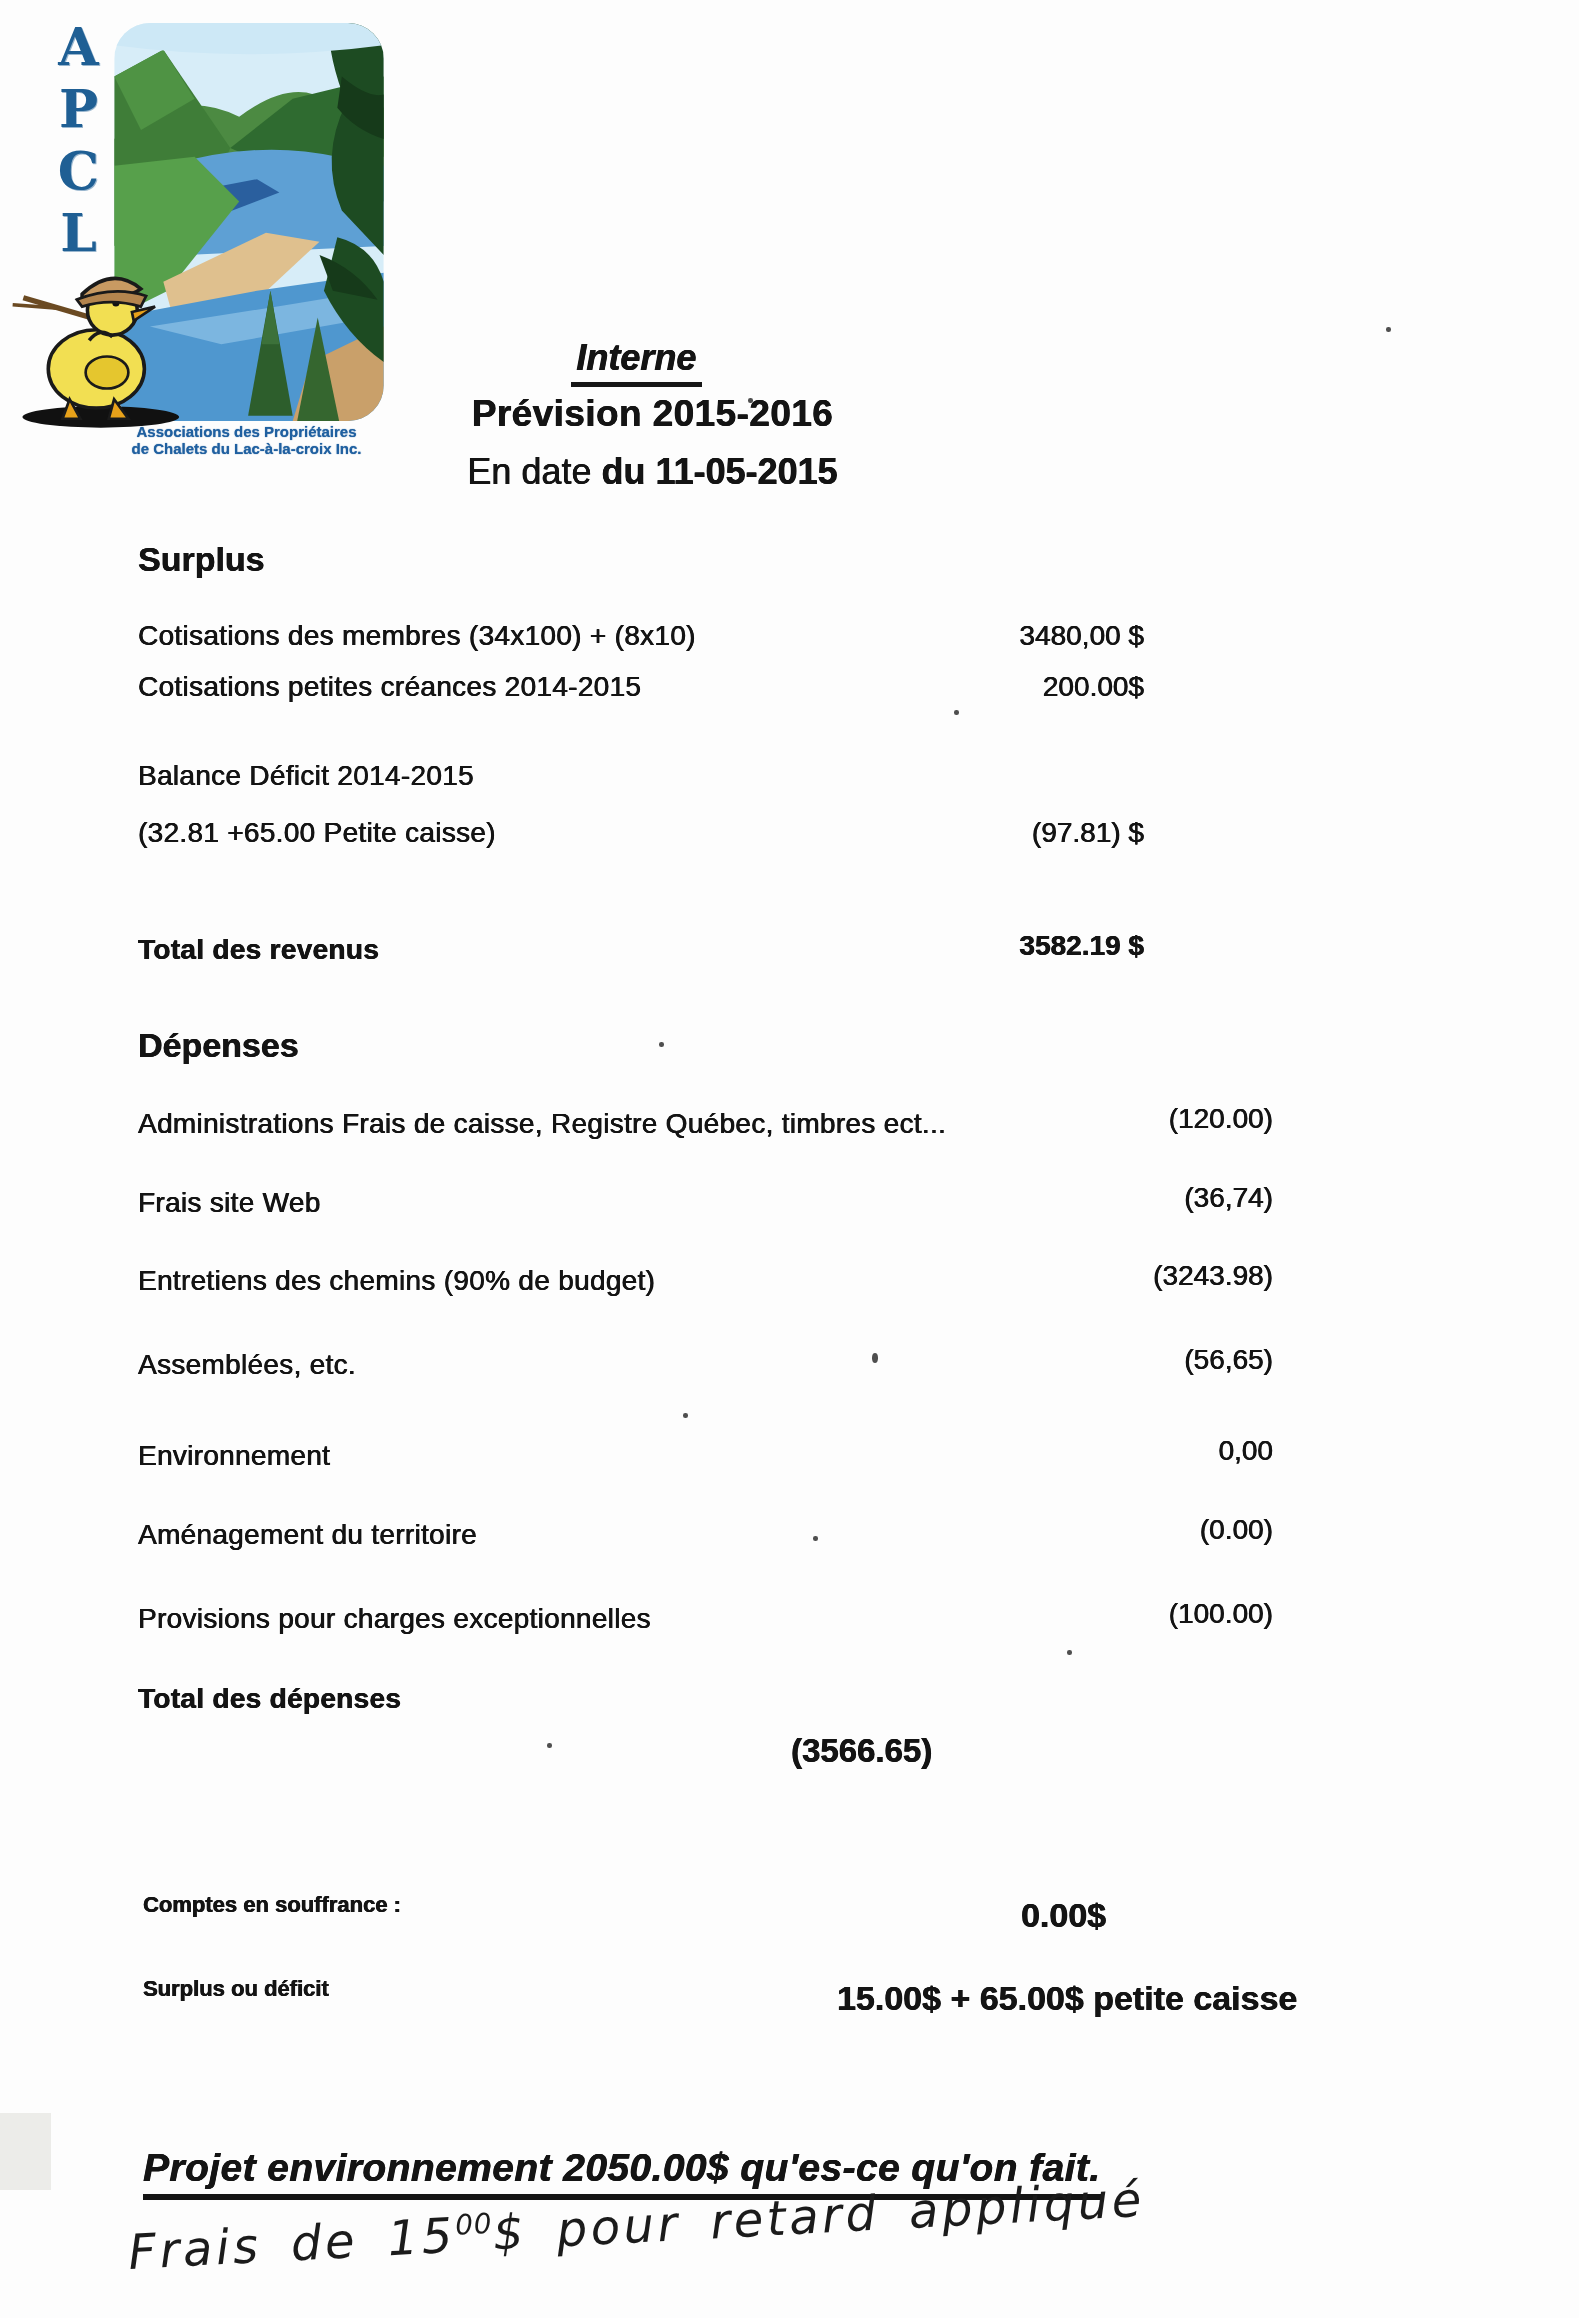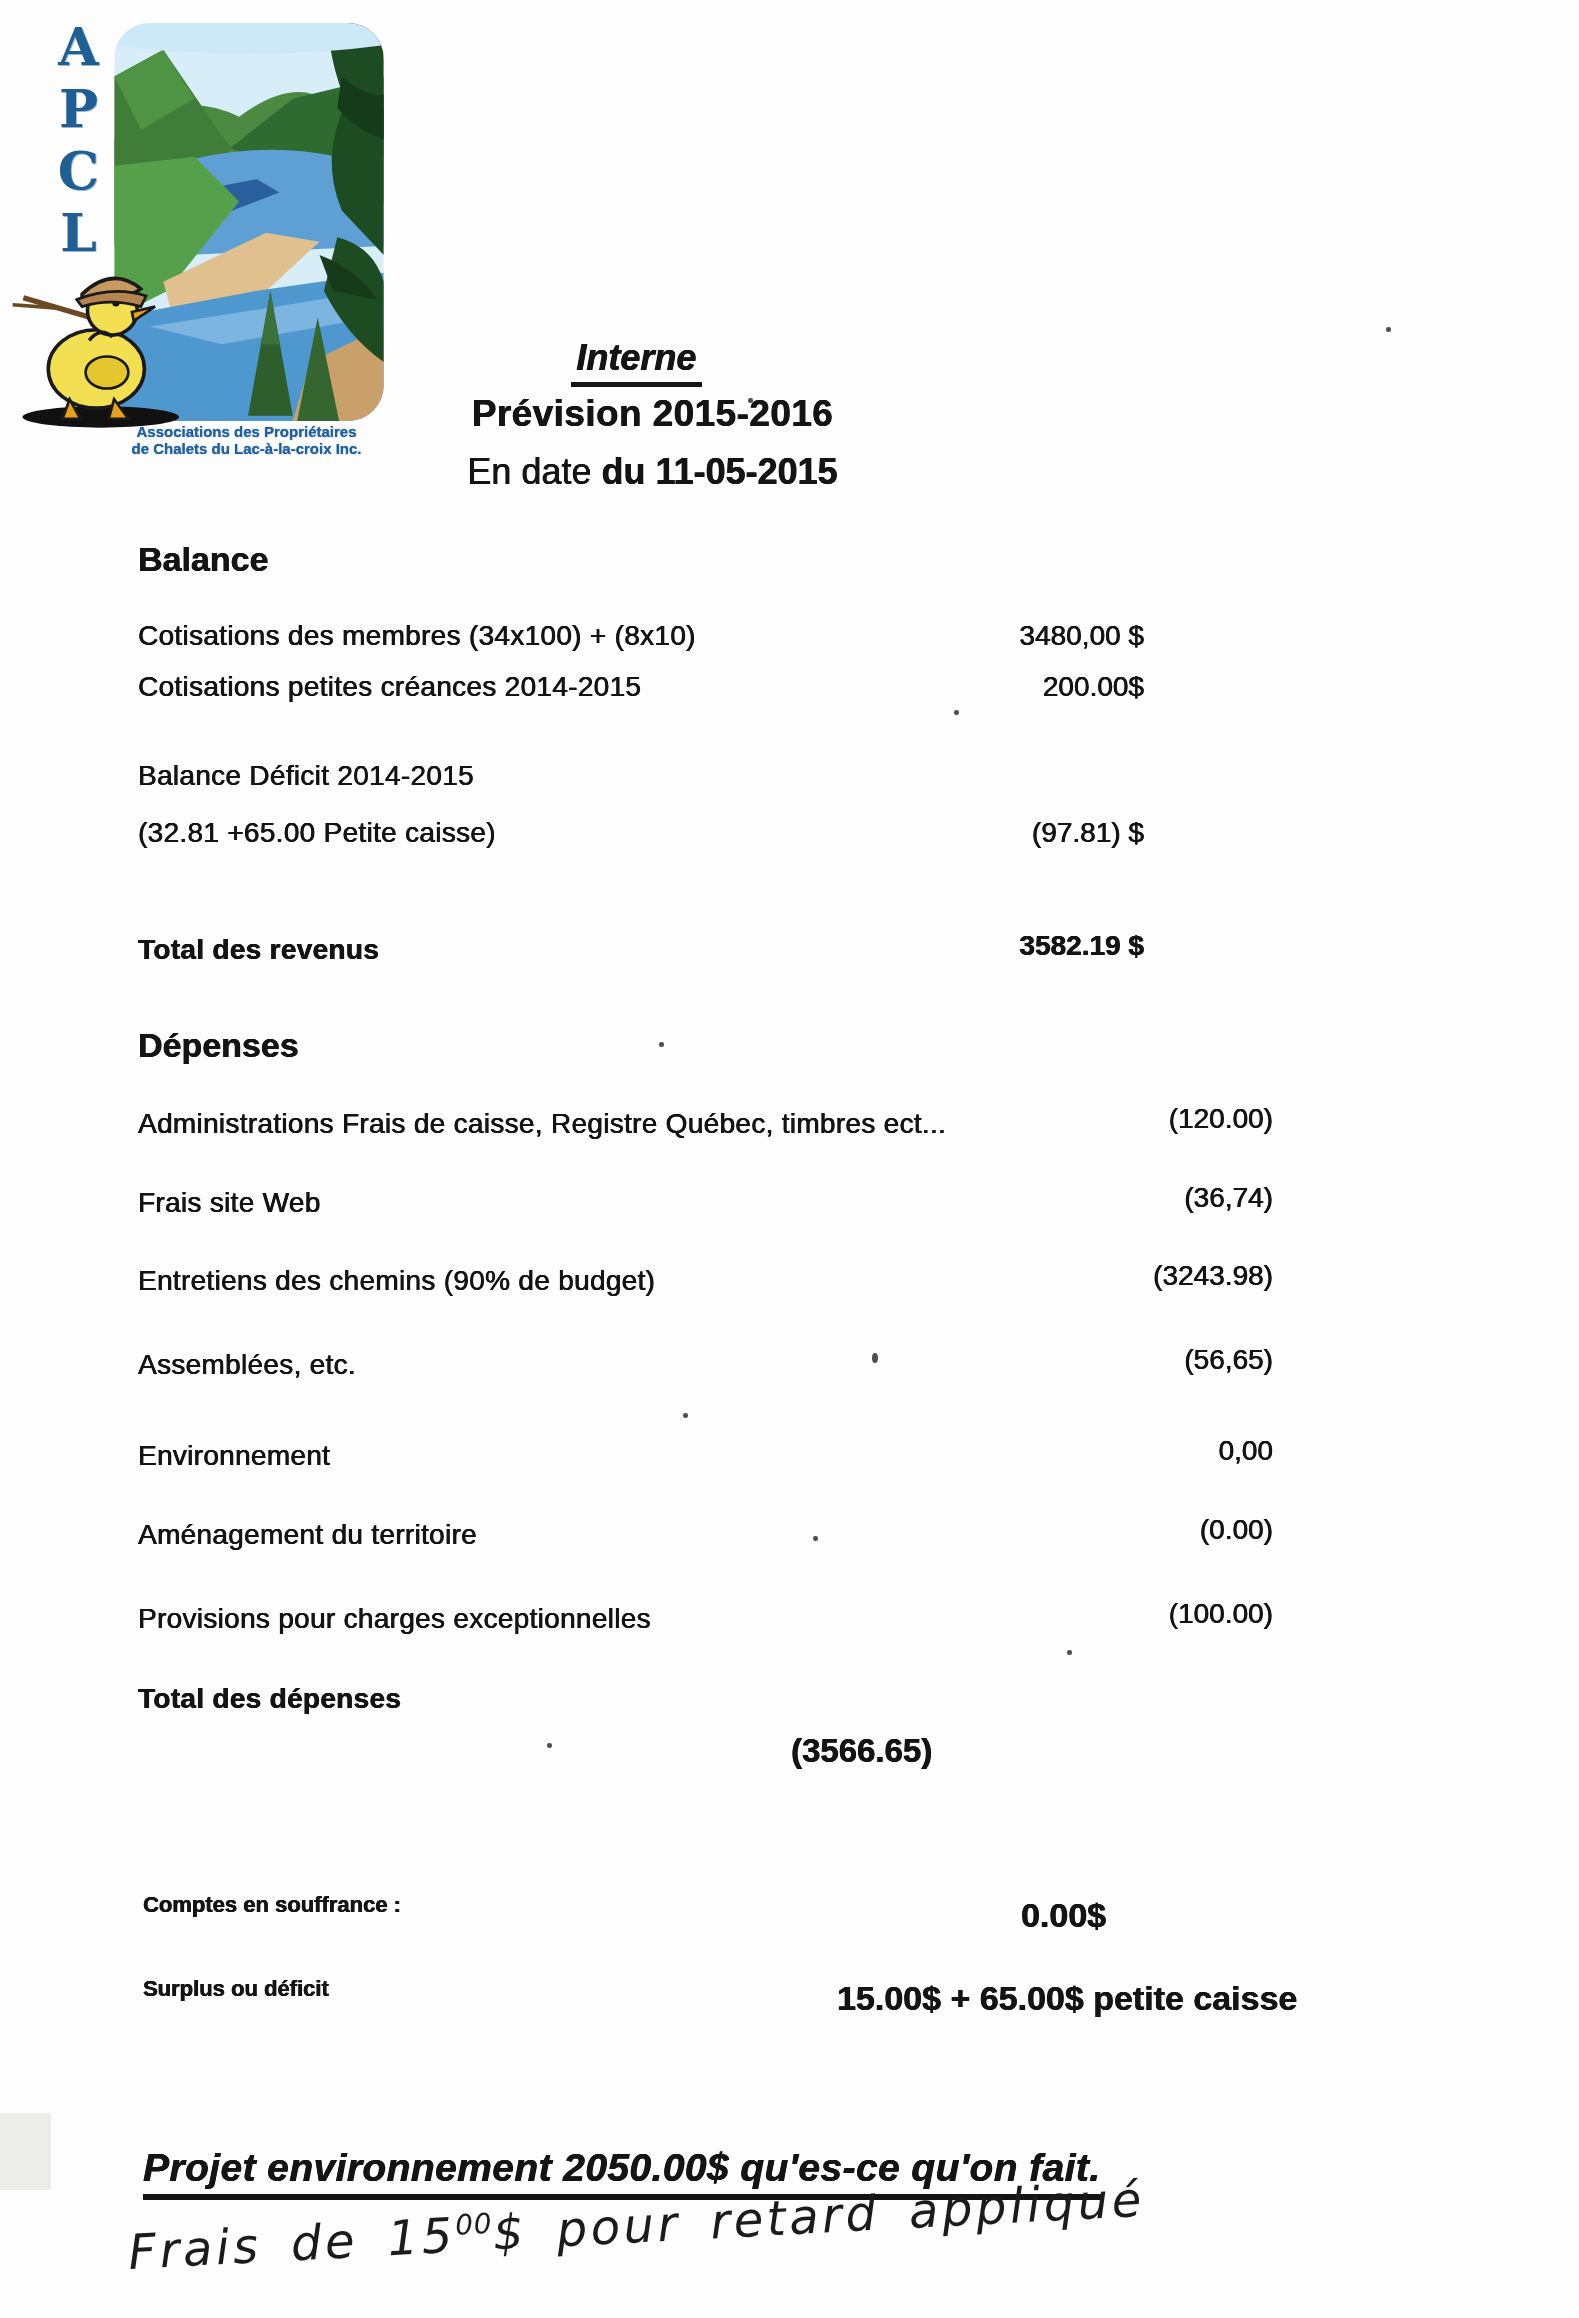--- a/index.html
+++ b/index.html
@@ -120,21 +120,21 @@
       <div>de Chalets du Lac-à-la-croix Inc.</div>
     </div>
   </div>
 
   <div class="h-interne doc">Interne</div>
   <div class="h-title doc">Prévision 2015-2016</div>
   <div class="h-date doc">
     <span>En date </span><b>du 11-05-2015</b>
   </div>
 
-  <div class="sec doc" style="top:540px">Balance</div>
+  <div class="sec doc" style="top:540px">Surplus</div>
 
   <div class="row doc" style="top:620px">
     <span class="lbl">Cotisations des membres (34x100) + (8x10)</span>
     <span class="val rev">3480,00 $</span>
   </div>
   <div class="row doc" style="top:671px">
     <span class="lbl">Cotisations petites créances 2014-2015</span>
     <span class="val rev">200.00$</span>
   </div>
   <div class="row doc" style="top:760px">

